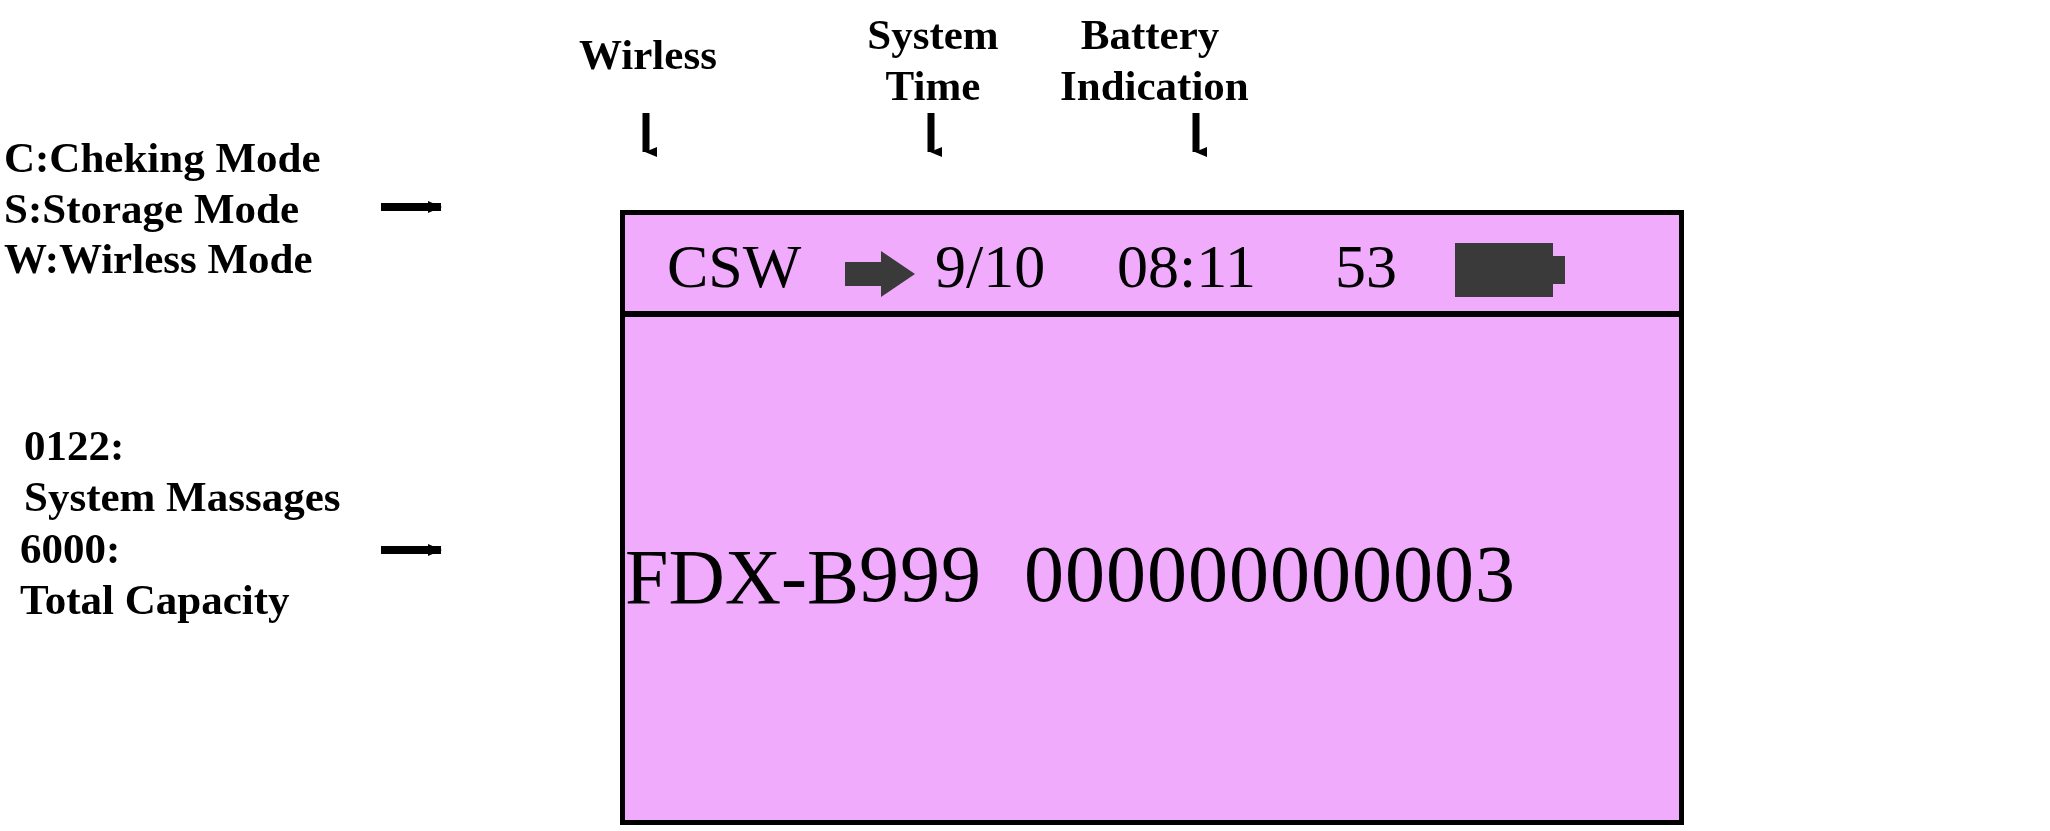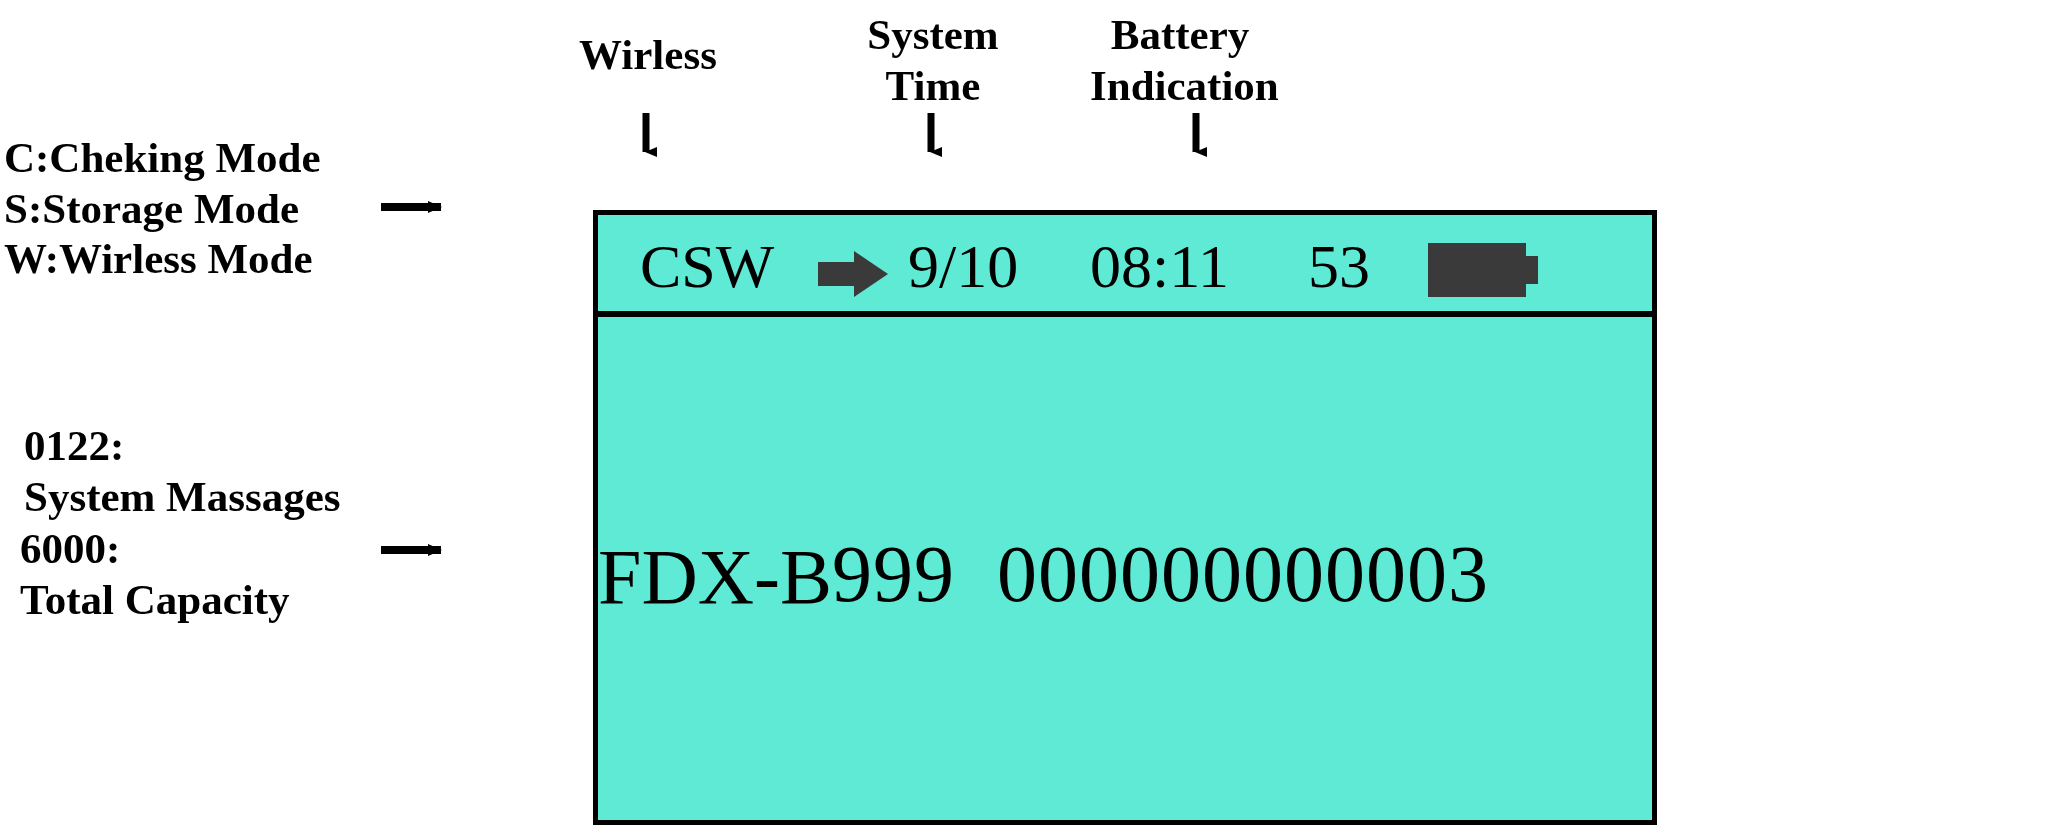--- a/index.html
+++ b/index.html
@@ -14,23 +14,23 @@
   
   .callout{
     font-weight:bold;
     color:#000;
     line-height:1.18;
     white-space:pre;
   }
 
   
   #lcd-frame{
-    left:593px;top:210px;width:1064px;height:615px;
+    left:620px;top:210px;width:1064px;height:615px;
     border:5px solid #000;
-    background:#5eead4;
+    background:#f0abfc;
     box-sizing:border-box;
   }
   #status-bar{
     position:absolute;left:0;top:0;right:0;height:102px;
     border-bottom:6px solid #000;
     box-sizing:border-box;
     display:flex;align-items:center;
   }
   .status-text{
     font-size:62px;line-height:1;
@@ -81,21 +81,21 @@
     white-space:pre;line-height:1;text-align:center;
   }
   #tag-type-value{font-size:78px;margin-bottom:42px;}
   #uid-value{font-size:80px;margin-bottom:48px;letter-spacing:1px;}
   #record-pager{font-size:78px;letter-spacing:2px;}
 
   
   #label-mode-legend{left:4px;top:133px;font-size:43px;}
   #label-wireless{left:578px;top:30px;font-size:43px;text-align:center;width:140px;}
   #label-system-time{left:858px;top:10px;font-size:43px;text-align:center;width:150px;}
-  #label-battery{left:1090px;top:10px;font-size:43px;text-align:center;width:180px;}
+  #label-battery{left:1060px;top:10px;font-size:43px;text-align:center;width:180px;}
   #label-tag-type{left:1400px;top:323px;font-size:43px;}
   #label-uid{left:1448px;top:423px;font-size:43px;}
   #label-stored-messages{left:24px;top:421px;font-size:43px;}
   #label-total-capacity{left:20px;top:524px;font-size:43px;}
 
   
   #connectors{position:absolute;left:0;top:0;width:2050px;height:831px;pointer-events:none;}
 </style>
 </head>
 <body>

